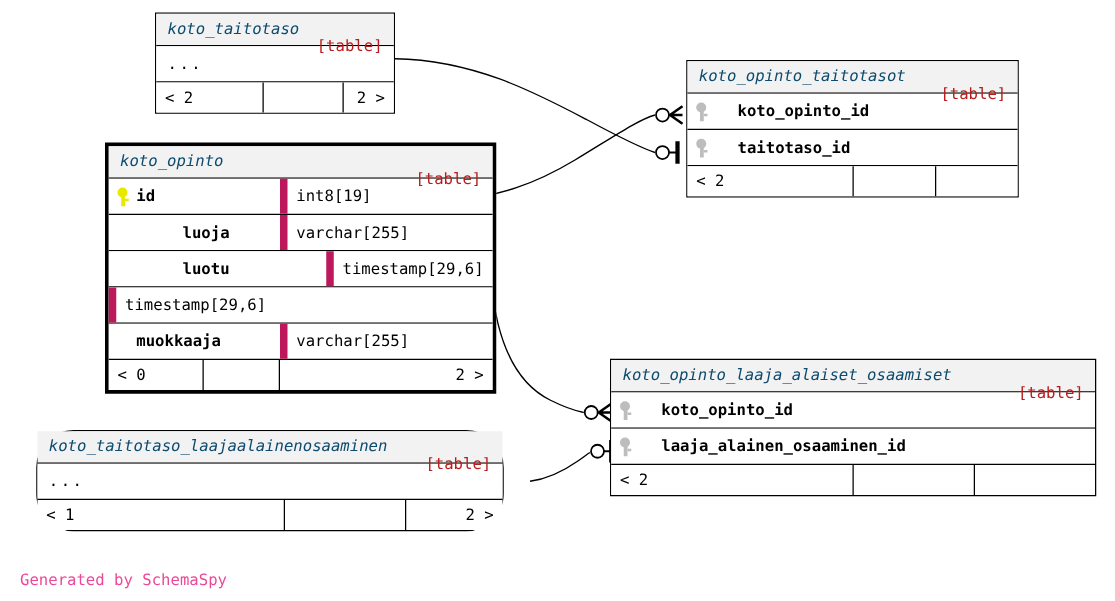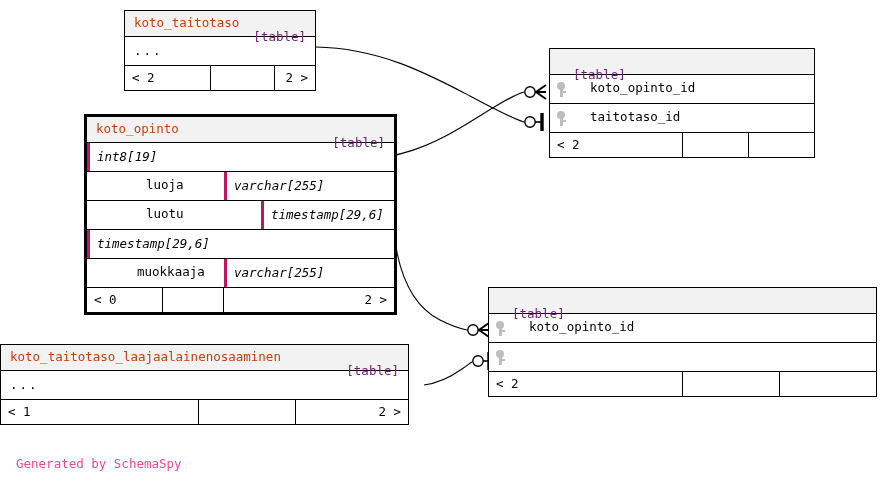--- a/index.html
+++ b/index.html
@@ -41,56 +41,57 @@
     border-bottom: 1px solid #000000;
     display: flex;
     align-items: center;
     justify-content: space-between;
     padding: 0 9px;
     height: 26px;
     box-sizing: border-box;
     white-space: nowrap;
   }
   .tn-name {
-    color: #c2410c;
+    color: #0c4a6e;
+    font-style: italic;
   }
   .tn-tag {
-    color: #701a75;
+    color: #b91c1c;
     padding-left: 14px;
     margin-top: 27px;
   }
   .tn-row {
     display: flex;
     align-items: center;
     height: 29px;
     box-sizing: border-box;
     border-bottom: 1px solid #000000;
     background: #ffffff;
     white-space: nowrap;
   }
   .tn-row.ellipsis {
     padding-left: 9px;
     letter-spacing: 2px;
   }
   .tn-col-name {
     display: flex;
-    align-items: flex-start;
+    align-items: center;
     padding-left: 7px;
     box-sizing: border-box;
     flex: 0 0 auto;
+    font-weight: bold;
   }
   .tn-col-type {
-    border-left: 3px solid #be185d;
+    border-left: 6px solid #be185d;
     padding-left: 7px;
     box-sizing: border-box;
     height: 100%;
     display: flex;
     align-items: center;
     flex: 1 1 auto;
-    font-style: italic;
   }
   .tn-col-name .label {
     padding-left: 6px;
   }
   .keyicon {
     width: 9px;
     height: 15px;
     display: inline-block;
     position: relative;
     flex: 0 0 auto;
@@ -199,20 +200,28 @@
     </div>
   </div>
 
   <div class="table-node focused" style="left:84px; top:114px; width:313px;">
     <div class="tn-header">
       <span class="tn-name">koto_opinto</span>
       <span class="tn-tag">[table]</span>
     </div>
 
     <div class="tn-row">
+      <div class="tn-col-name" style="width:137px;">
+        <span class="keyicon">
+          <i class="head" style="background:#e8e800;"></i>
+          <i class="stem" style="background:#e8e800;"></i>
+          <i class="tooth" style="background:#e8e800;"></i>
+        </span>
+        <span class="label">id</span>
+      </div>
       <div class="tn-col-type">int8[19]</div>
     </div>
 
     <div class="tn-row">
       <div class="tn-col-name" style="width:137px;padding-left:44px;">
         <span class="keyicon"></span>
         <span class="label">luoja</span>
       </div>
       <div class="tn-col-type">varchar[255]</div>
     </div>
@@ -223,36 +232,37 @@
         <span class="label">luotu</span>
       </div>
       <div class="tn-col-type">timestamp[29,6]</div>
     </div>
 
     <div class="tn-row">
       <div class="tn-col-type">timestamp[29,6]</div>
     </div>
 
     <div class="tn-row">
-      <div class="tn-col-name" style="width:137px;gap:28px;">
+      <div class="tn-col-name" style="width:137px;">
         <span class="keyicon"></span>
         <span class="label">muokkaaja</span>
       </div>
       <div class="tn-col-type">varchar[255]</div>
     </div>
 
     <div class="tn-footer">
       <div class="cell" style="width:76px;">&lt; 0</div>
       <div class="cell mid" style="width:61px;"></div>
       <div class="cell last" style="flex:1;">2 &gt;</div>
     </div>
   </div>
 
   <div class="table-node" style="left:549px; top:48px; width:266px;">
     <div class="tn-header">
+      <span class="tn-name">koto_opinto_taitotasot</span>
       <span class="tn-tag">[table]</span>
     </div>
 
     <div class="tn-row">
       <div class="tn-col-name" style="width:100%;">
         <span class="keyicon">
           <i class="head" style="background:#bdbdbd;"></i>
           <i class="stem" style="background:#bdbdbd;"></i>
           <i class="tooth" style="background:#bdbdbd;"></i>
         </span>
@@ -273,20 +283,21 @@
 
     <div class="tn-footer">
       <div class="cell" style="width:133px;">&lt; 2</div>
       <div class="cell mid" style="width:66px;"></div>
       <div class="cell last" style="flex:1;"></div>
     </div>
   </div>
 
   <div class="table-node" style="left:488px; top:287px; width:389px;">
     <div class="tn-header">
+      <span class="tn-name">koto_opinto_laaja_alaiset_osaamiset</span>
       <span class="tn-tag">[table]</span>
     </div>
 
     <div class="tn-row">
       <div class="tn-col-name" style="width:100%;">
         <span class="keyicon">
           <i class="head" style="background:#bdbdbd;"></i>
           <i class="stem" style="background:#bdbdbd;"></i>
           <i class="tooth" style="background:#bdbdbd;"></i>
         </span>
@@ -294,31 +305,32 @@
       </div>
     </div>
 
     <div class="tn-row">
       <div class="tn-col-name" style="width:100%;">
         <span class="keyicon">
           <i class="head" style="background:#bdbdbd;"></i>
           <i class="stem" style="background:#bdbdbd;"></i>
           <i class="tooth" style="background:#bdbdbd;"></i>
         </span>
+        <span class="label" style="padding-left:24px;">laaja_alainen_osaaminen_id</span>
       </div>
     </div>
 
     <div class="tn-footer">
       <div class="cell" style="width:194px;">&lt; 2</div>
       <div class="cell mid" style="width:97px;"></div>
       <div class="cell last" style="flex:1;"></div>
     </div>
   </div>
 
-  <div class="table-node" style="left:0; top:344px; width:409px;">
+  <div class="table-node" style="left:29px; top:344px; width:374px;border-radius:30px;">
     <div class="tn-header">
       <span class="tn-name">koto_taitotaso_laajaalainenosaaminen</span>
       <span class="tn-tag">[table]</span>
     </div>
     <div class="tn-row ellipsis">...</div>
     <div class="tn-footer">
       <div class="cell" style="width:198px;">&lt; 1</div>
       <div class="cell mid" style="width:97px;"></div>
       <div class="cell last" style="flex:1;">2 &gt;</div>
     </div>

